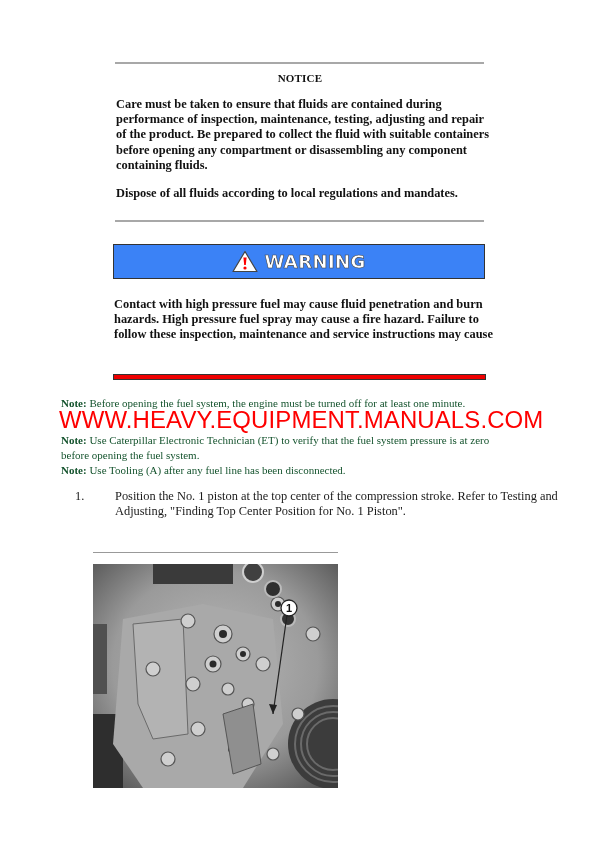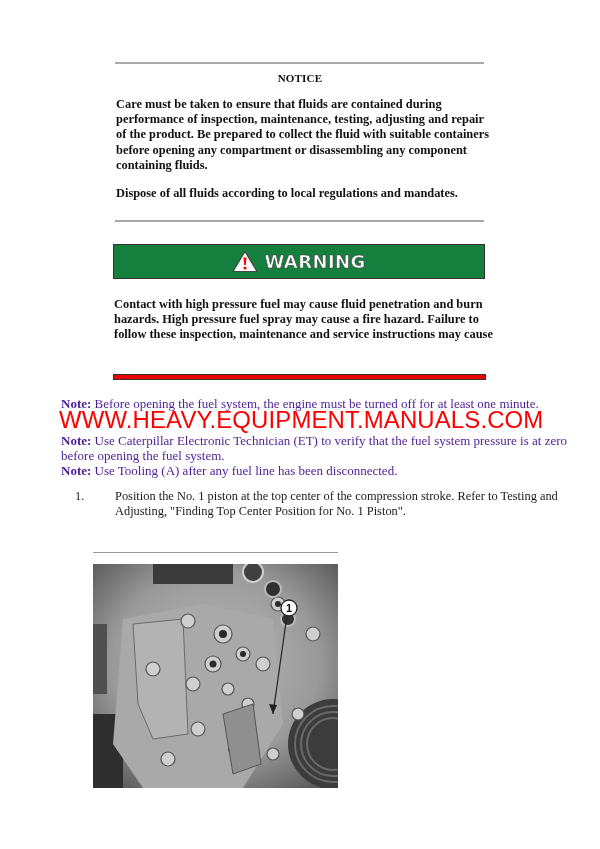--- a/index.html
+++ b/index.html
@@ -35,21 +35,21 @@
       font-weight: bold;
       font-size: 12.4px;
       line-height: 15.2px;
     }
     .warn-banner {
       position: absolute;
       left: 113px;
       top: 244px;
       width: 372px;
       height: 35px;
-      background: #15803d;
+      background: #3b82f6;
       border: 1px solid #333333;
       box-sizing: border-box;
       display: flex;
       align-items: center;
       justify-content: center;
       gap: 6px;
     }
     .warn-word {
       font-family: "DejaVu Sans", sans-serif;
       font-weight: bold;
@@ -63,23 +63,23 @@
       left: 113px;
       top: 374px;
       width: 373px;
       height: 6px;
       background: #ee0000;
       border: 1px solid #333333;
       box-sizing: border-box;
     }
     .body-text {
       position: absolute;
-      font-size: 13px;
+      font-size: 11px;
       line-height: 15px;
-      color: #4c1d95;
+      color: #14532d;
     }
     .body-text b { font-weight: bold; }
     .watermark {
       position: absolute;
       left: 59px;
       top: 407px;
       width: 490px;
       font-family: "Liberation Sans", "DejaVu Sans", sans-serif;
       font-size: 23.5px;
       color: #fe0000;

